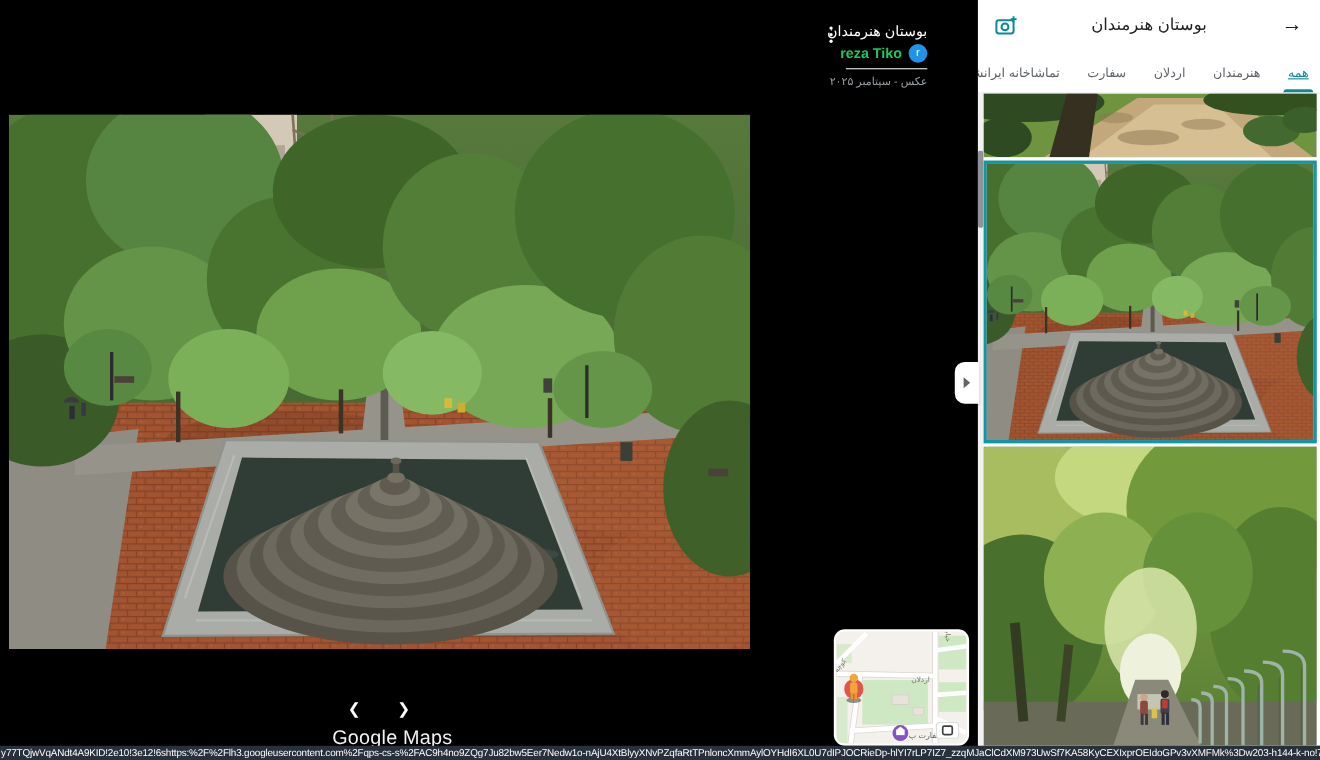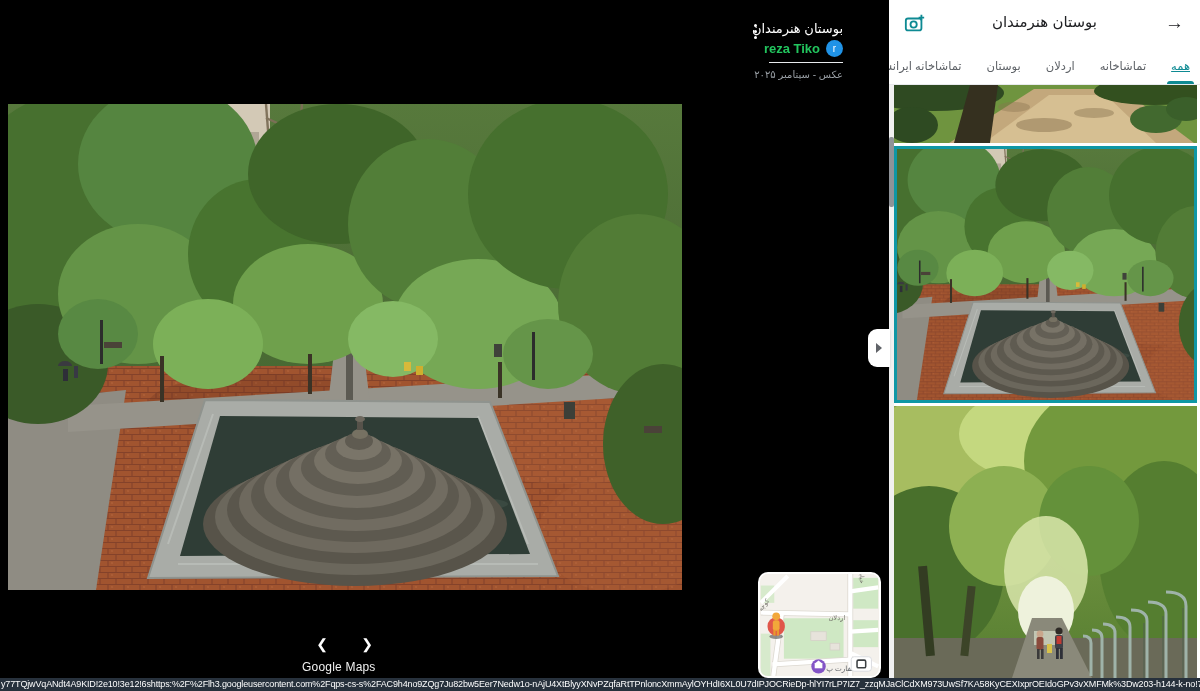--- a/index.html
+++ b/index.html
@@ -23,21 +23,21 @@
   .vh-avatar { width:17px; height:17px; border-radius:50%; background:#2093e7; color:#fff;
                font-size:10px; display:flex; align-items:center; justify-content:center; }
   .vh-name { color:#22c55e; font-size:13px; font-weight:bold; white-space:nowrap; }
   .vh-divider { position:absolute; top:62px; right:46px; width:74px; height:1px; background:#e8eaed; }
   .vh-meta { position:absolute; top:69px; right:46px; color:#9aa0a6; font-size:10px;
              direction:rtl; white-space:nowrap; }
 
   .nav-arrow { position:absolute; top:634px; color:#fff; font-size:14px; font-weight:bold;
                width:22px; height:20px; text-align:center; line-height:20px; cursor:pointer; }
   .nav-prev { left:311px; } .nav-next { left:356px; }
-  .gm-watermark { position:absolute; left:302px; top:660px; color:#f1f1f1; font-size:12px;
+  .gm-watermark { position:absolute; left:302px; top:660px; color:#f1f1f1; font-size:18px;
                   font-weight:500; letter-spacing:.2px; text-shadow:0 0 3px rgba(0,0,0,.7); }
 
   .mini-map { position:absolute; left:758px; top:572px; width:123px; height:106px;
               border-radius:10px; overflow:hidden; border:2px solid rgba(255,255,255,.95);
               box-shadow:0 1px 5px rgba(0,0,0,.6); cursor:pointer; background:#f4f1ec; }
 
   .panel-handle { position:absolute; left:868px; top:329px; width:22px; height:38px;
                   background:#fff; border-radius:9px 0 0 9px; z-index:6; cursor:pointer;
                   display:flex; align-items:center; justify-content:center;
                   box-shadow:-1px 1px 3px rgba(0,0,0,.35); }
@@ -287,23 +287,23 @@
         <svg width="22" height="22" viewBox="0 0 24 24">
           <rect x="2" y="6" width="17" height="13" rx="2.4" fill="none" stroke="#0e8a93" stroke-width="2"></rect>
           <circle cx="10.5" cy="12.5" r="3.4" fill="none" stroke="#0e8a93" stroke-width="2"></circle>
           <path d="M19,2 v6 M16,5 h6" stroke="#0e8a93" stroke-width="2"></path>
         </svg>
       </span>
     </div>
 
     <div class="tabs">
       <div class="tab active">همه</div>
-      <div class="tab">تماشاخانه</div>
+      <div class="tab">هنرمندان</div>
       <div class="tab">اردلان</div>
-      <div class="tab">بوستان</div>
+      <div class="tab">سفارت</div>
       <div class="tab">تماشاخانه ایرانشهر</div>
 
     </div>
 
     <div class="thumb thumb-1">
       <svg width="303" height="58" viewBox="0 0 303 58" preserveAspectRatio="none">
         <rect width="303" height="58" fill="#6f943f"></rect>
         <polygon points="55,58 140,4 228,4 300,58" fill="#c3a87c"></polygon>
         <polygon points="90,58 155,10 212,10 262,58" fill="#d6bf92"></polygon>
         <ellipse cx="150" cy="40" rx="28" ry="7" fill="#8a7450" opacity=".5"></ellipse>

